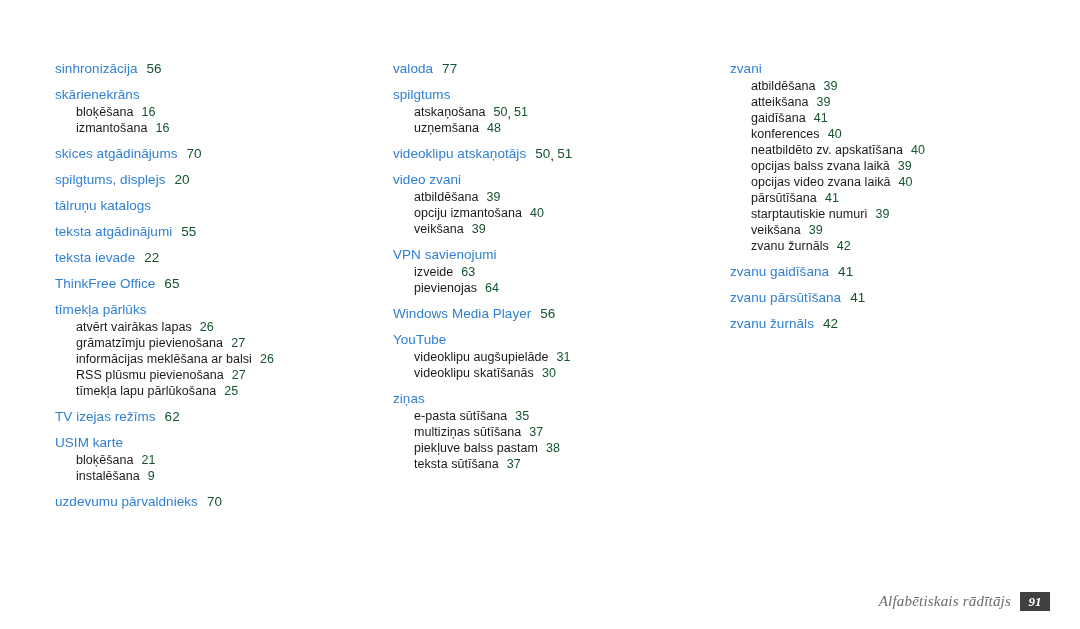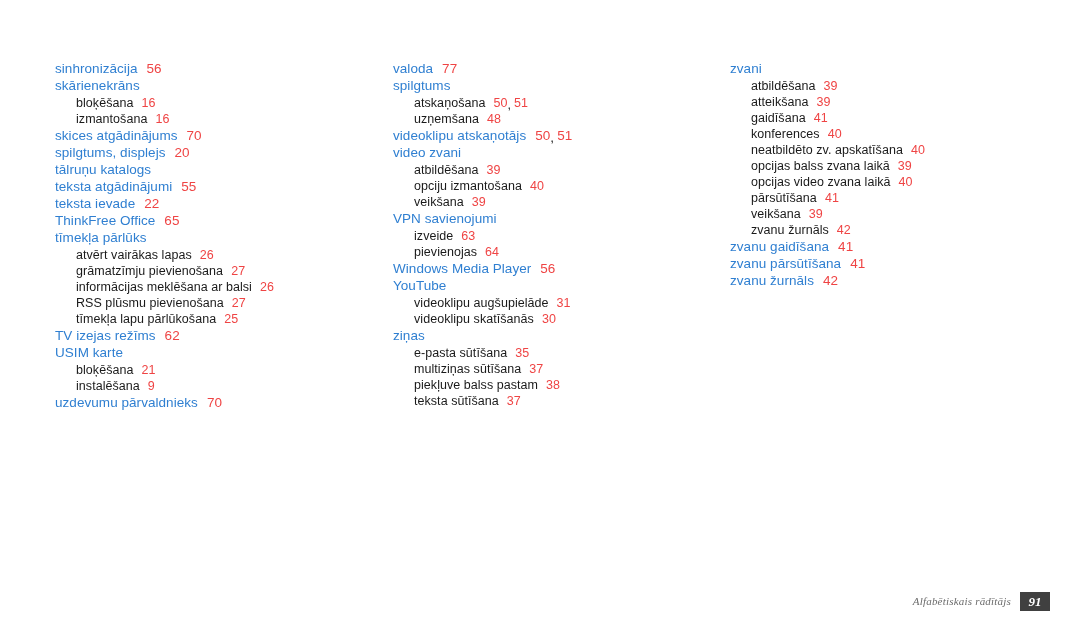--- a/index.html
+++ b/index.html
@@ -31,34 +31,35 @@
     top: 60px;
   }
   .col-1 { left: 55px;  width: 320px; }
   .col-2 { left: 393px; width: 330px; }
   .col-3 { left: 730px; width: 330px; }
 
   .entry {
     margin: 0 0 0 0;
   }
   .entry + .entry {
+    margin-top: 9px;
   }
 
   .term {
     font-size: 13.5px;
     line-height: 17px;
     color: #2f7fd1;
     white-space: nowrap;
     letter-spacing: 0.05px;
   }
   .term.bold { font-weight: bold; }
 
   .term .pg,
   .sub .pg {
-    color: #ef4444;
+    color: #14532d;
     margin-left: 9px;
   }
   .term .pg { font-size: 13.5px; }
 
   .subs {
     margin-top: 1px;
   }
   .sub {
     font-size: 12.5px;
     line-height: 16px;
@@ -82,21 +83,21 @@
     position: absolute;
     right: 30px;
     bottom: 18px;
     display: flex;
     align-items: center;
     height: 20px;
   }
   .footer-label {
     font-family: "Liberation Serif", "DejaVu Serif", serif;
     font-style: italic;
-    font-size: 11px;
+    font-size: 15px;
     color: #6b6b6b;
     letter-spacing: 0.2px;
     margin-right: 9px;
     white-space: nowrap;
   }
   .footer-page {
     background: #404040;
     color: #ffffff;
     font-family: "Liberation Serif", "DejaVu Serif", serif;
     font-style: italic;
@@ -221,20 +222,21 @@
         <div class="term"><span>zvani</span></div>
         <div class="subs">
           <div class="sub"><span>atbildēšana</span><span class="pg">39</span></div>
           <div class="sub"><span>atteikšana</span><span class="pg">39</span></div>
           <div class="sub"><span>gaidīšana</span><span class="pg">41</span></div>
           <div class="sub"><span>konferences</span><span class="pg">40</span></div>
           <div class="sub"><span>neatbildēto zv. apskatīšana</span><span class="pg">40</span></div>
           <div class="sub"><span>opcijas balss zvana laikā</span><span class="pg">39</span></div>
           <div class="sub"><span>opcijas video zvana laikā</span><span class="pg">40</span></div>
           <div class="sub"><span>pārsūtīšana</span><span class="pg">41</span></div>
+          <div class="sub"><span>starptautiskie numuri</span><span class="pg">39</span></div>
           <div class="sub"><span>veikšana</span><span class="pg">39</span></div>
           <div class="sub"><span>zvanu žurnāls</span><span class="pg">42</span></div>
         </div>
       </div>
       <div class="entry">
         <div class="term"><span>zvanu gaidīšana</span><span class="pg">41</span></div>
       </div>
       <div class="entry">
         <div class="term"><span>zvanu pārsūtīšana</span><span class="pg">41</span></div>
       </div>

